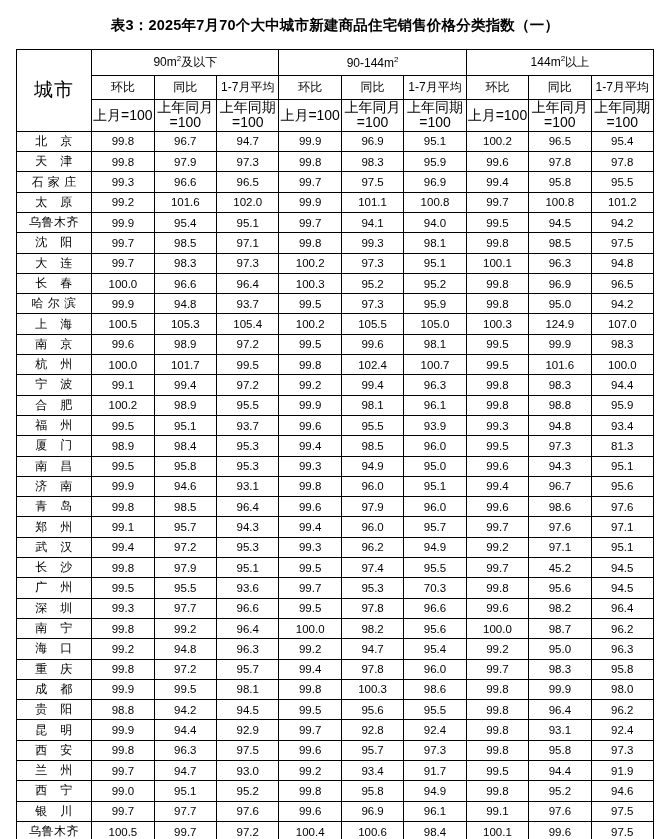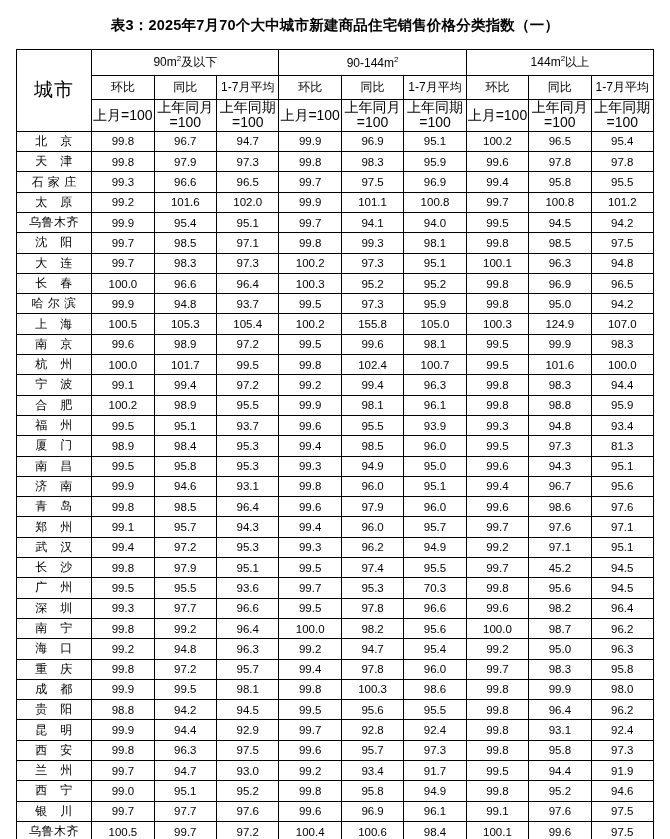--- a/index.html
+++ b/index.html
@@ -244,21 +244,21 @@
           <td class="num">99.8</td>
           <td class="num">95.0</td>
           <td class="num">94.2</td>
         </tr>
         <tr class="row">
           <td class="city">上　海</td>
           <td class="num">100.5</td>
           <td class="num">105.3</td>
           <td class="num">105.4</td>
           <td class="num">100.2</td>
-          <td class="num">155.8</td>
+          <td class="num">105.5</td>
           <td class="num">105.0</td>
           <td class="num">100.3</td>
           <td class="num">124.9</td>
           <td class="num">107.0</td>
         </tr>
         <tr class="row">
           <td class="city">南　京</td>
           <td class="num">99.6</td>
           <td class="num">98.9</td>
           <td class="num">97.2</td>

